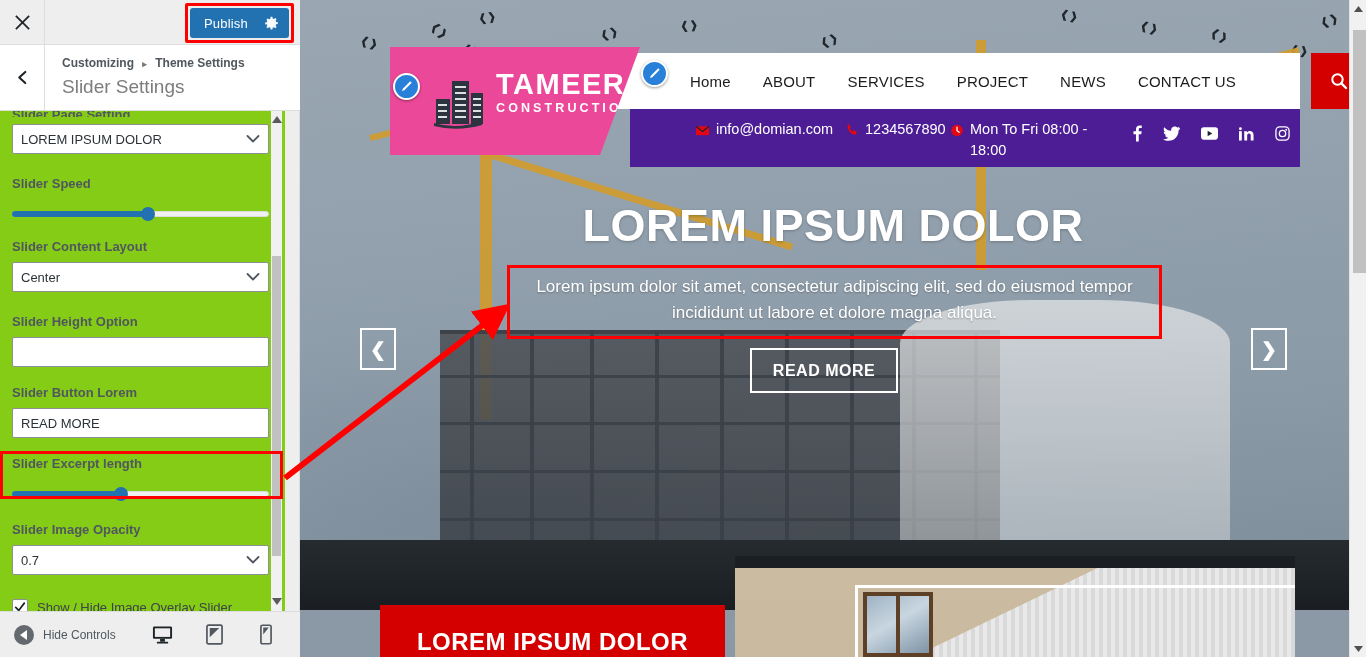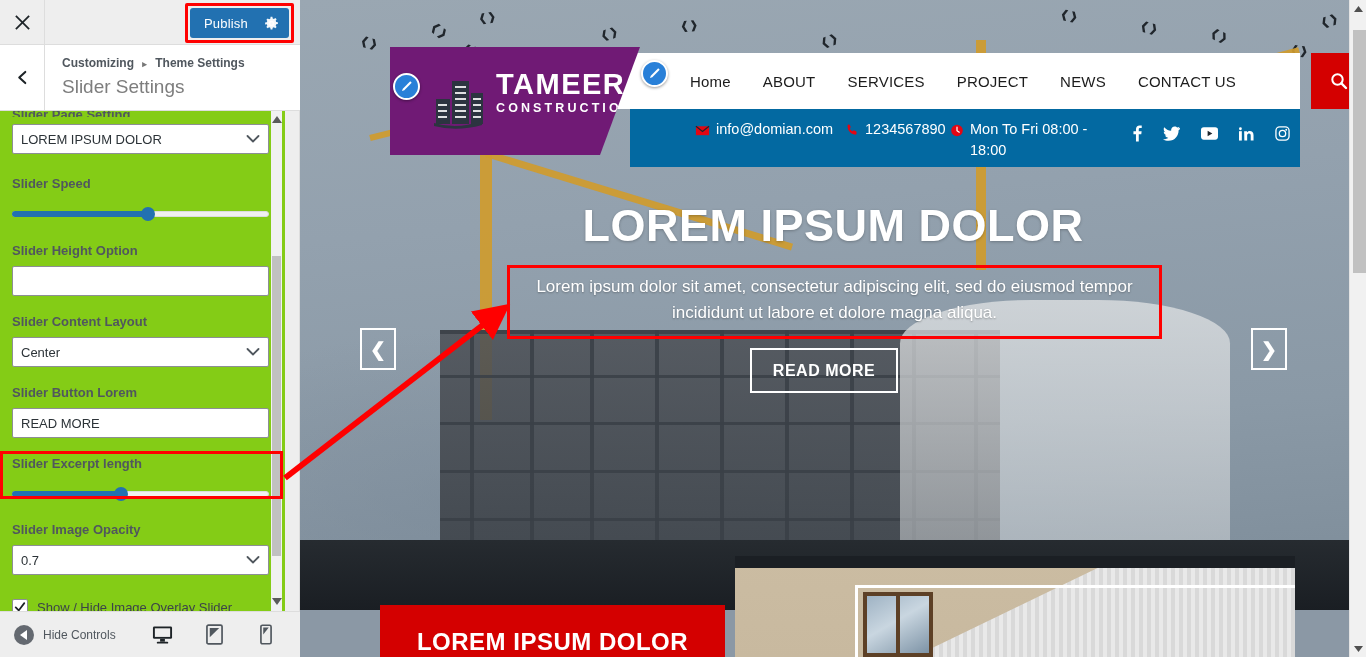--- a/index.html
+++ b/index.html
@@ -165,21 +165,21 @@
   }
   .mesh {
     position:absolute;
     background: linear-gradient(180deg, rgba(226,228,229,.75), rgba(206,210,213,.55));
     border-radius: 40% 40% 0 0 / 18% 18% 0 0;
   }
 
   
   .site-logo-wrap {
     position:absolute; left: 90px; top: 47px; width: 250px; height: 108px;
-    background:#701a75;
+    background:#ec4899;
     clip-path: polygon(0 0, 100% 0, 84% 100%, 0 100%);
     z-index: 6;
   }
   .logo-icon-group { position:absolute; left: 36px; top: 26px; width: 62px; height: 56px;}
   .logo-text { position:absolute; left: 106px; top: 22px; }
   .logo-name { color:#fff; font-size: 29px; font-weight: bold; letter-spacing: 1.5px; line-height: 30px;}
   .logo-sub { color:#fff; font-size: 12.5px; font-weight: bold; letter-spacing: 3.1px; line-height: 18px;}
 
   .navbar {
     position:absolute; left: 310px; top: 53px; right: 66px; height: 56px;
@@ -189,21 +189,21 @@
   .nav-item {
     font-size: 15px; color: #1c1c1c; padding: 0 16px; cursor:pointer; letter-spacing:.2px;
   }
   .search-btn {
     position:absolute; right: 0; top: 53px; width: 55px; height: 56px;
     background:#d40000; display:flex;align-items:center;justify-content:center;cursor:pointer;
     z-index: 6;
   }
   .topbar {
     position:absolute; left: 330px; top: 109px; right: 66px; height: 58px;
-    background:#0369a1; z-index: 4; display:flex; align-items:flex-start;
+    background:#4c1d95; z-index: 4; display:flex; align-items:flex-start;
   }
   .tb-item { display:flex; align-items:flex-start; gap:6px; color:#fff; font-size:14.5px; line-height:21px; padding-top:10px;}
   .tb-socials { margin-left:auto; display:flex; align-items:center; gap: 21px; padding-top: 16px; padding-right: 10px;}
   .tb-social { color:#fff; display:flex; align-items:center; cursor:pointer; }
   .edit-pencil {
     position:absolute; width: 27px; height: 27px; border-radius:50%;
     background:#2980d8; border: 2px solid #fff; box-shadow: 0 1px 3px rgba(0,0,0,.4);
     display:flex; align-items:center; justify-content:center; cursor:pointer; z-index: 9;
   }
 
@@ -533,37 +533,37 @@
           <span class="cz-label">Slider Speed</span>
           <div class="cz-range-wrap">
             <div class="cz-range">
               <div class="track"></div>
               <div class="fill" id="speed-fill" style="width: 135.79px;"></div>
               <div class="knob" id="speed-knob" style="left: 128.79px;"></div>
             </div>
           </div>
         </div>
 
-        <div class="cz-field" style="margin-top:21px">
-          <span class="cz-label">Slider Height Option</span>
-          <div class="cz-input"></div>
-        </div>
-
         <div class="cz-field" style="margin-top:17px">
           <span class="cz-label">Slider Content Layout</span>
           <div class="cz-select">
             <span>Center</span>
             <span class="chev">
               <svg width="14" height="9" viewBox="0 0 14 9">
                   <polyline points="1.5,1.5 7,7 12.5,1.5" fill="none" stroke="#50575e" stroke-width="1.8" stroke-linecap="round" stroke-linejoin="round"></polyline>
                 </svg>
             </span>
           </div>
         </div>
 
+        <div class="cz-field" style="margin-top:21px">
+          <span class="cz-label">Slider Height Option</span>
+          <div class="cz-input"></div>
+        </div>
+
         <div class="cz-field" style="margin-top:17px">
           <span class="cz-label">Slider Button Lorem</span>
           <div class="cz-input">READ MORE</div>
         </div>
 
         <div class="cz-field" style="margin-top:17px;position:relative">
           <span class="cz-label">Slider Excerpt length</span>
           <div class="cz-range-wrap">
             <div class="cz-range">
               <div class="track"></div>

